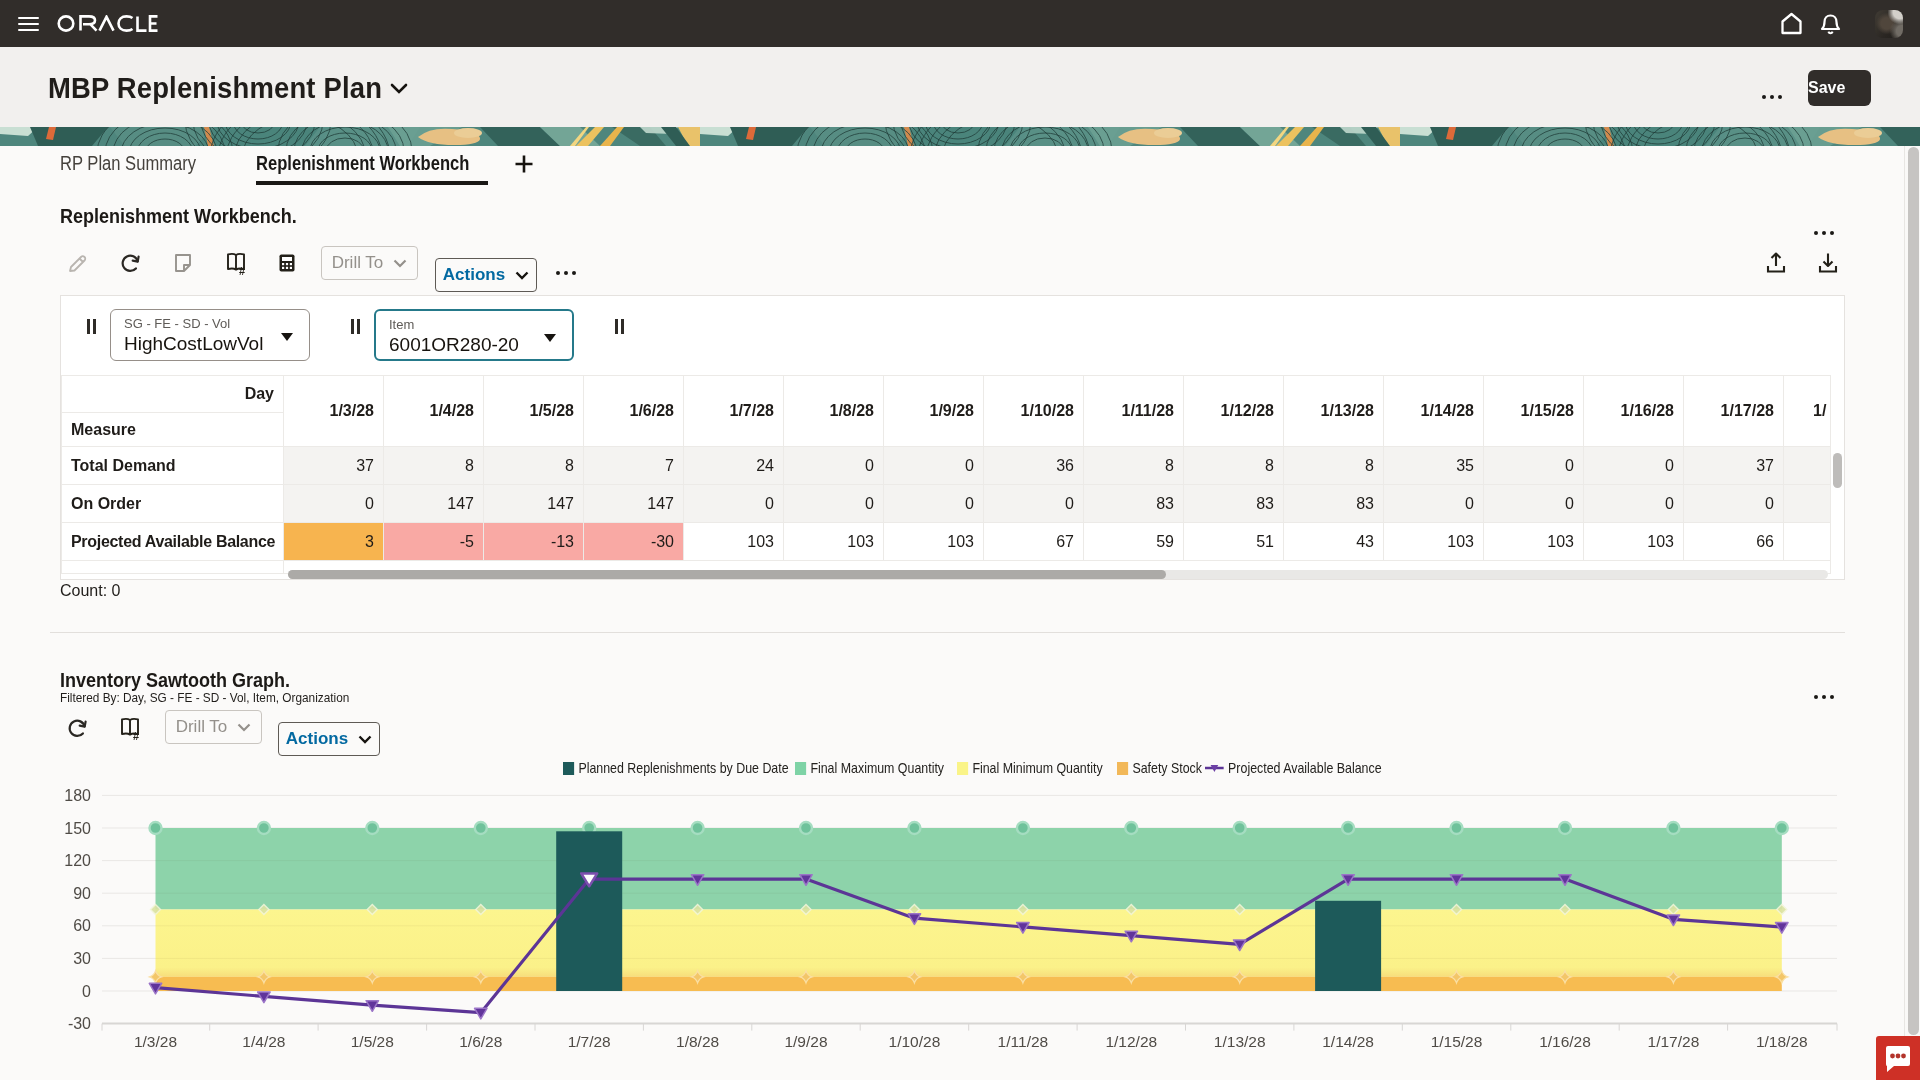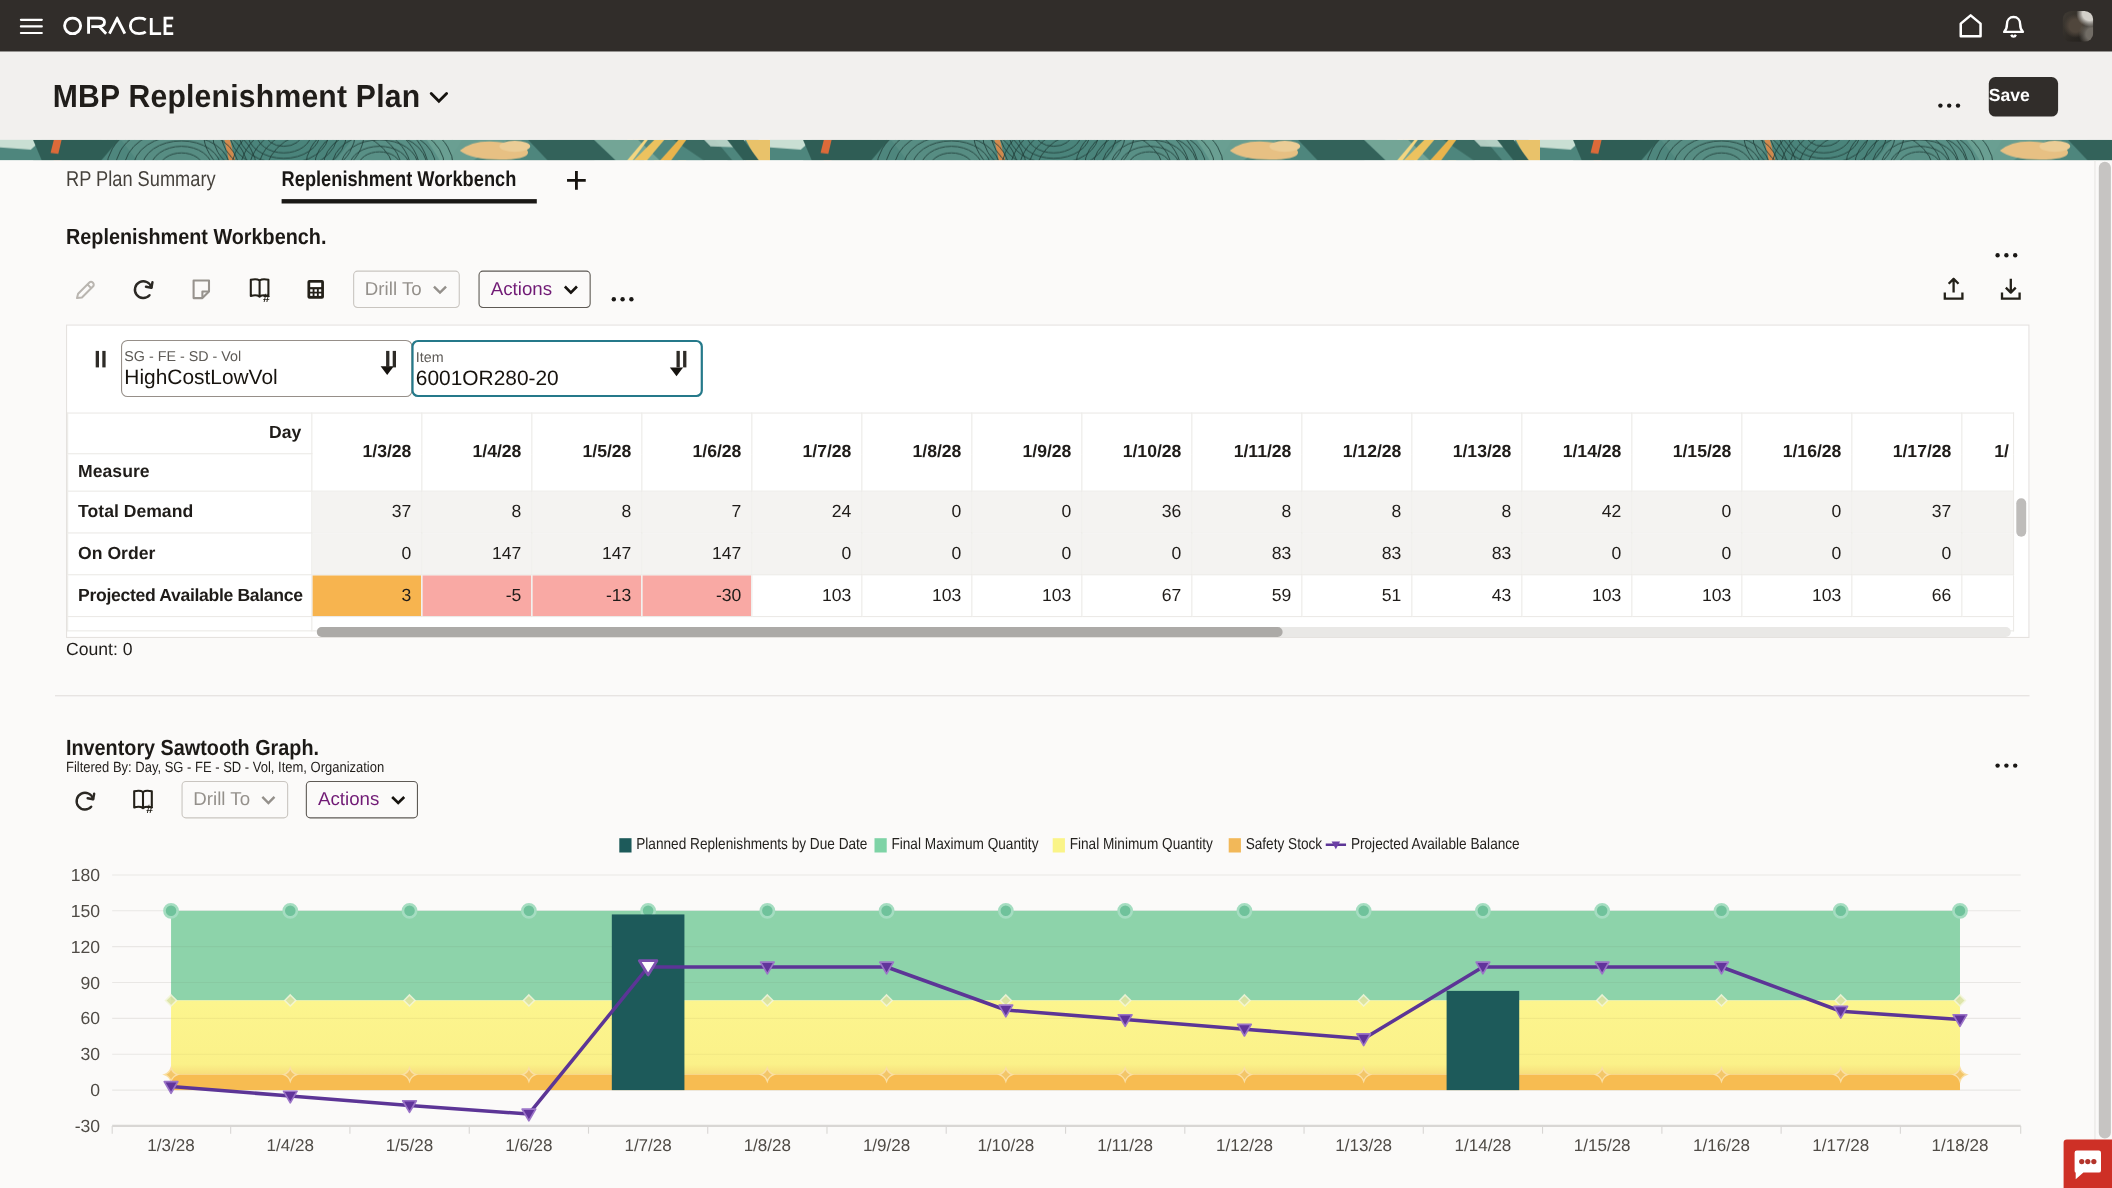--- a/index.html
+++ b/index.html
@@ -25,27 +25,27 @@
 .banner { position:absolute; left:0; top:127px; width:1920px; height:19px; overflow:hidden; }
 
 
 .content { position:absolute; left:0; top:146px; width:1904px; height:934px; background:#FBFAF9; }
 .tab { position:absolute; top:6px; font-size:19.5px; color:#45413C; transform:scaleX(0.85); transform-origin:left center; white-space:nowrap; }
 .tab.active { font-weight:bold; color:#1A1816; }
 .tabline { position:absolute; left:256px; top:35px; width:232px; height:3.5px; background:#1A1816; }
 .plus { position:absolute; left:514px; top:8px; width:20px; height:20px; }
 .secttitle { position:absolute; font-size:20px; font-weight:bold; color:#1C1916; transform:scaleX(0.9); transform-origin:left center; white-space:nowrap; }
 .btn { position:absolute; height:34px; border:1px solid #C9C5C0; border-radius:4px; background:transparent; font-size:17px; color:#94908B; display:flex; align-items:center; justify-content:center; gap:10px;text-align:right; }
-.btn.dark { border-color:#5E5A55; color:#701a75; font-weight:normal; }
+.btn.dark { border-color:#5E5A55; color:#0369a1; font-weight:bold;margin-top:12px; }
 .tdots span { display:inline-block; width:4.2px; height:4.2px; border-radius:50%; background:#1A1816; margin-right:3.8px; }
 
 
 .gridbox { position:absolute; left:60px; top:149px; width:1785px; height:285px; background:#fff; border:1px solid #E5E2DF; }
 .handle { position:absolute; top:23px; width:9px; height:15px; border-left:3px solid #2E2B27; border-right:3px solid #2E2B27; }
-.dd { position:absolute; top:13px; width:265px; height:52px; border:1px solid #968F89; border-radius:6px; background:#fff; padding:6px 30px 0 2px; }
+.dd { position:absolute; top:13px; width:200px; height:52px; border:1px solid #968F89; border-radius:6px; background:#fff; padding:6px 30px 0 13px; }
 .dd.teal { border:2px solid #25798A; }
 .dd .lab { font-size:13px; color:#5E5B57; white-space:nowrap; }
 .dd .val { font-size:19px; color:#17130E; margin-top:2px; white-space:nowrap; }
 .dd .car { position:absolute; right:16px; top:23px; width:0; height:0; border-left:6.5px solid transparent; border-right:6.5px solid transparent; border-top:8px solid #16130F; }
 
 table.grid { position:absolute; left:0px; top:79px; border-collapse:collapse; }
 table.grid td, table.grid th { border:1px solid #ECEAE7; font-size:16px; color:#1F1C19; padding:0 9px 0 9px; white-space:nowrap; overflow:hidden; }
 table.grid .lblcol { width:222px; min-width:222px; max-width:222px; }
 table.grid .dcol { width:100px; min-width:100px; }
 td.num { text-align:right; }
@@ -279,21 +279,21 @@
             <td class="num gray">8</td>
             <td class="num gray">8</td>
             <td class="num gray">7</td>
         <td class="num gray">24</td>
             <td class="num gray">0</td>
             <td class="num gray">0</td>
             <td class="num gray">36</td>
         <td class="num gray">8</td>
             <td class="num gray">8</td>
             <td class="num gray">8</td>
-            <td class="num gray">42</td>
+            <td class="num gray">35</td>
         <td class="num gray">0</td>
             <td class="num gray">0</td>
             <td class="num gray">37</td>
             <td class="gray"></td>
       </tr>
       <tr style="height:38px;">
         <td style="font-weight:bold; padding-right:0;">On Order</td>
         <td class="num gray">0</td>
             <td class="num gray">147</td>
             <td class="num gray">147</td>

